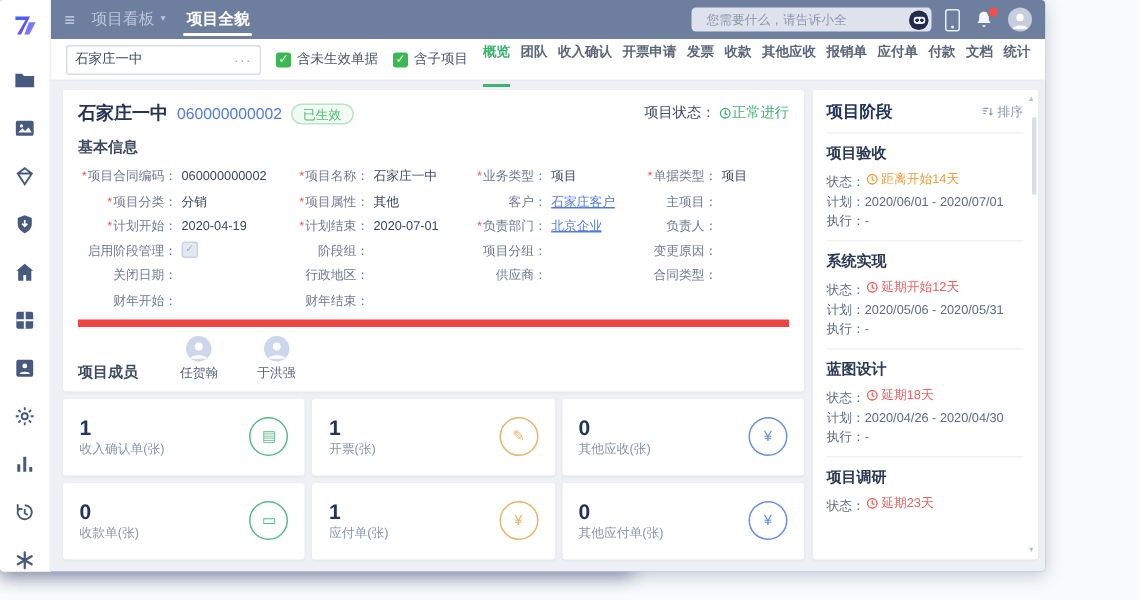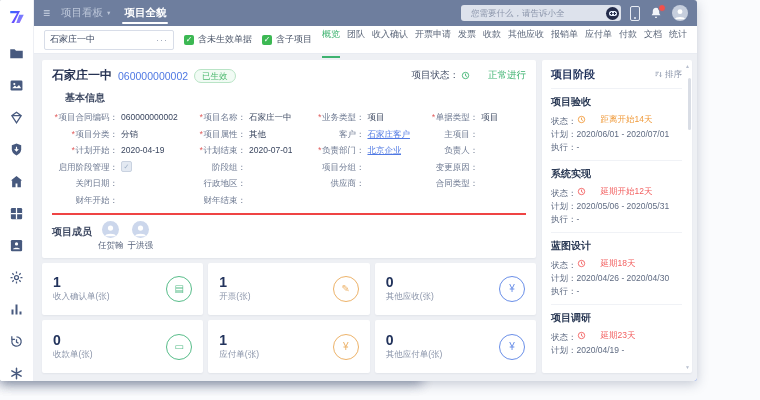--- a/index.html
+++ b/index.html
@@ -54,47 +54,47 @@
           align-items:center;padding:0 10px;gap:10px;}
   .proj-input{width:118px;height:18px;border:1px solid #d8dde8;border-radius:2px;display:flex;
           align-items:center;justify-content:space-between;padding:0 5px;font-size:9px;
           color:#3a465f;flex:none;background:#fff;}
   .dots{color:#9aa3b5;letter-spacing:1px;}
   .cb{display:flex;align-items:center;gap:4px;font-size:9px;color:#4a5568;flex:none;}
   .box{width:10px;height:10px;background:#3cb853;border-radius:2px;color:#fff;font-size:8px;
           line-height:10px;text-align:center;flex:none;}
   .box::after{content:"✓";}
   .tabs2{margin-left:auto;display:flex;gap:7px;font-size:9px;color:#5b6679;align-items:center;}
-  .t{height:37px;line-height:27px;position:relative;white-space:nowrap;cursor:pointer;}
+  .t{height:37px;line-height:27px;position:relative;white-space:nowrap;cursor:pointer;font-weight:bold;}
   .t.active{color:#3eb370;}
   .t.active::after{content:"";position:absolute;left:0;right:0;bottom:0;height:2px;background:#3eb370;}
   
   .content{flex:1;background:#eef0f4;display:flex;padding:6px 5px 8px 8px;gap:6px;min-height:0;}
   .maincol{width:494px;flex:none;display:flex;flex-direction:column;gap:5px;min-height:0;}
   .infocard{background:#fff;border-radius:2px;padding:7px 10px 6px;flex:none;
           box-shadow:0 1px 2px rgba(40,55,90,.06);}
   .trow{display:flex;align-items:center;gap:6px;}
   .pt{font-size:12px;font-weight:bold;color:#273353;}
   .pc{font-size:10.5px;color:#5079e3;}
   .badge{font-size:8.5px;color:#4db96f;background:#f1fbf4;border:1px solid #b9e4c6;
           border-radius:8px;padding:1px 7px;line-height:10px;}
   .stat-right{margin-left:auto;font-size:9.5px;color:#3f4a63;display:flex;align-items:center;gap:2px;}
-  .green{color:#3eb370;display:inline-flex;align-items:center;gap:18px;}
+  .green{color:#3eb370;display:inline-flex;align-items:center;gap:0;}
   .ck{width:9px;height:9px;stroke:currentColor;fill:none;flex:none;vertical-align:-1px;}
-  .sec{font-size:10px;font-weight:bold;color:#3f4a63;margin:7px 13px 6px;}
+  .sec{font-size:10px;font-weight:bold;color:#3f4a63;margin:7px 0 6px;}
   .form-grid{display:grid;grid-template-columns:27% 25% 24% 24%;row-gap:4.5px;}
   .field{display:flex;font-size:8.5px;line-height:12px;min-width:0;}
   .lab{flex:none;width:66px;display:flex;justify-content:flex-end;color:#6e7a92;white-space:nowrap;}
   .req{color:#e05c5c;margin-right:1px;}
   .val{color:#3a465f;margin-left:3px;white-space:nowrap;overflow:hidden;}
   .val.link{color:#5079e3;text-decoration:underline;cursor:pointer;}
   .minibox{width:9px;height:9px;margin-left:3px;background:#e3e9f2;border:1px solid #c9d2e0;
           border-radius:2px;font-size:7px;line-height:9px;text-align:center;color:#9fb0c6;}
   .minibox::after{content:"✓";}
-  .members{margin-top:7px;border-top:2px solid #ef4444;padding-top:6px;display:flex;gap:4px;}
+  .members{margin-top:7px;border-top:5px solid #ef4444;padding-top:6px;display:flex;gap:26px;align-items:flex-end;}
   .mlabel{font-size:10px;font-weight:bold;color:#3f4a63;margin-top:4px;margin-right:2px;}
   .member{display:flex;flex-direction:column;align-items:center;gap:2px;font-size:8.5px;color:#55617a;}
   .mav{width:17px;height:17px;border-radius:50%;background:#ccd7ec;overflow:hidden;
           display:flex;align-items:flex-end;justify-content:center;}
   .mav svg{width:15px;height:15px;fill:#fff;}
   .statgrid{flex:1;display:grid;grid-template-columns:repeat(3,1fr);grid-template-rows:1fr 1fr;
           gap:5px;min-height:0;}
   .scard{background:#fff;border-radius:2px;padding:6px 11px;display:flex;align-items:center;
           justify-content:space-between;box-shadow:0 1px 2px rgba(40,55,90,.06);min-height:0;}
   .snum{font-size:14px;font-weight:bold;color:#22335c;line-height:16px;}
@@ -107,21 +107,21 @@
   
   .phasecol{flex:1;background:#fff;border-radius:2px;padding:7px 10px 0 9px;position:relative;
           overflow:hidden;box-shadow:0 1px 2px rgba(40,55,90,.06);min-width:0;}
   .phead{display:flex;align-items:center;justify-content:space-between;padding-bottom:6px;}
   .ptitle{font-size:11px;font-weight:bold;color:#22335c;}
   .psort{font-size:8.5px;color:#8a94a9;display:flex;align-items:center;gap:2px;cursor:pointer;}
   .psort svg{width:9px;height:9px;stroke:#8fa0c0;fill:none;}
   .pitem{border-top:1px solid #f0f2f6;padding:6px 0 6px;}
   .pname{font-size:10px;font-weight:bold;color:#2b3a55;margin-bottom:4px;}
   .prow{font-size:8.5px;color:#5f6b82;line-height:13px;}
-  .st{display:inline-flex;align-items:center;gap:15px;}
+  .st{display:inline-flex;align-items:center;gap:2px;}
   .or{color:#f09b3c;} .rd{color:#f25f5f;justify-content:space-between;}
   .pup,.pdn{position:absolute;right:2px;font-size:5px;color:#b9c0cf;}
   .pup{top:3px;} .pdn{bottom:3px;}
   .pthumb{position:absolute;right:1px;top:18px;width:3px;height:52px;background:#d9dde5;border-radius:2px;}
   .defs{position:absolute;width:0;height:0;overflow:hidden;}
 </style>
 </head>
 <body>
 
 <svg class="defs" xmlns="http://www.w3.org/2000/svg">
@@ -719,21 +719,20 @@
               <div class="prow"><span>执行：</span><span>-</span></div>
             </div>
             <div class="pitem">
               <div class="pname">项目调研</div>
               <div class="prow"><span>状态：</span><span class="st rd">
                     <svg class="ck">
                       <use href="#i-clock"></use>
                     </svg>
                     <span>延期23天</span>
                   </span></div>
-              <div class="prow"><span>计划：</span><span>2020/04/19 -</span></div>
             </div>
             <span class="pup">▲</span>
             <span class="pthumb"></span>
             <span class="pdn">▼</span>
           </div>
         </div>
       </div>
     </div>
   </div>
 </div>

